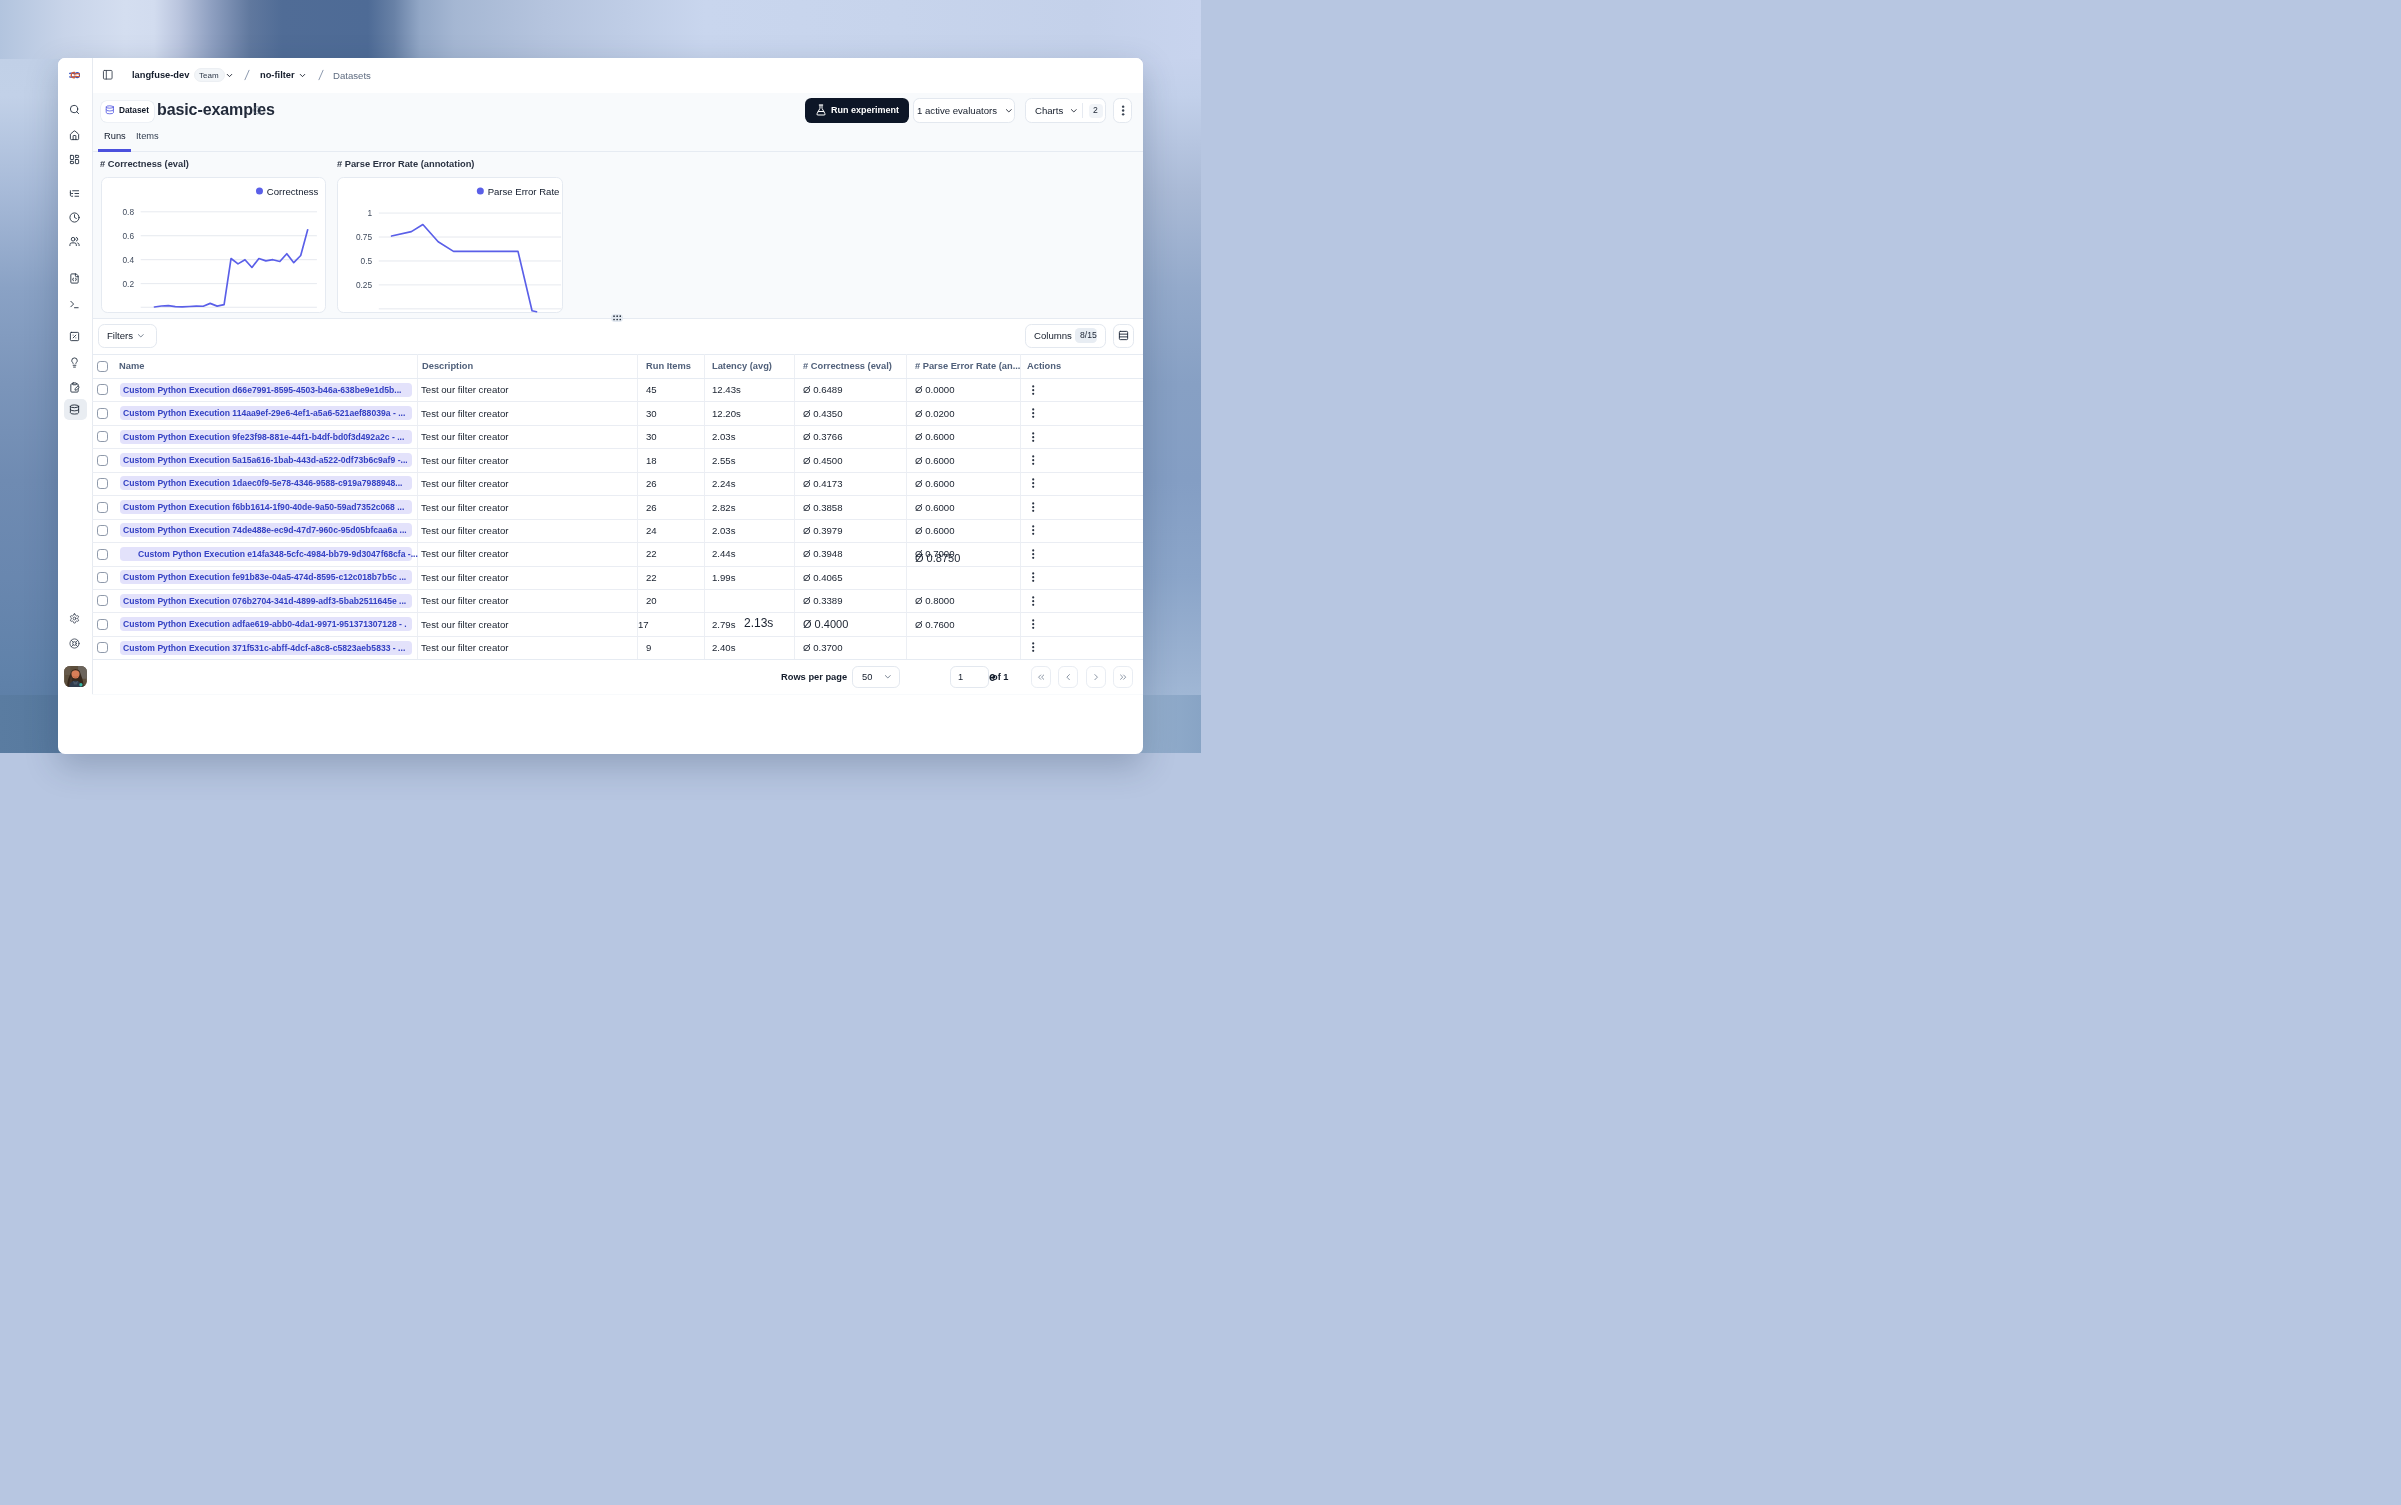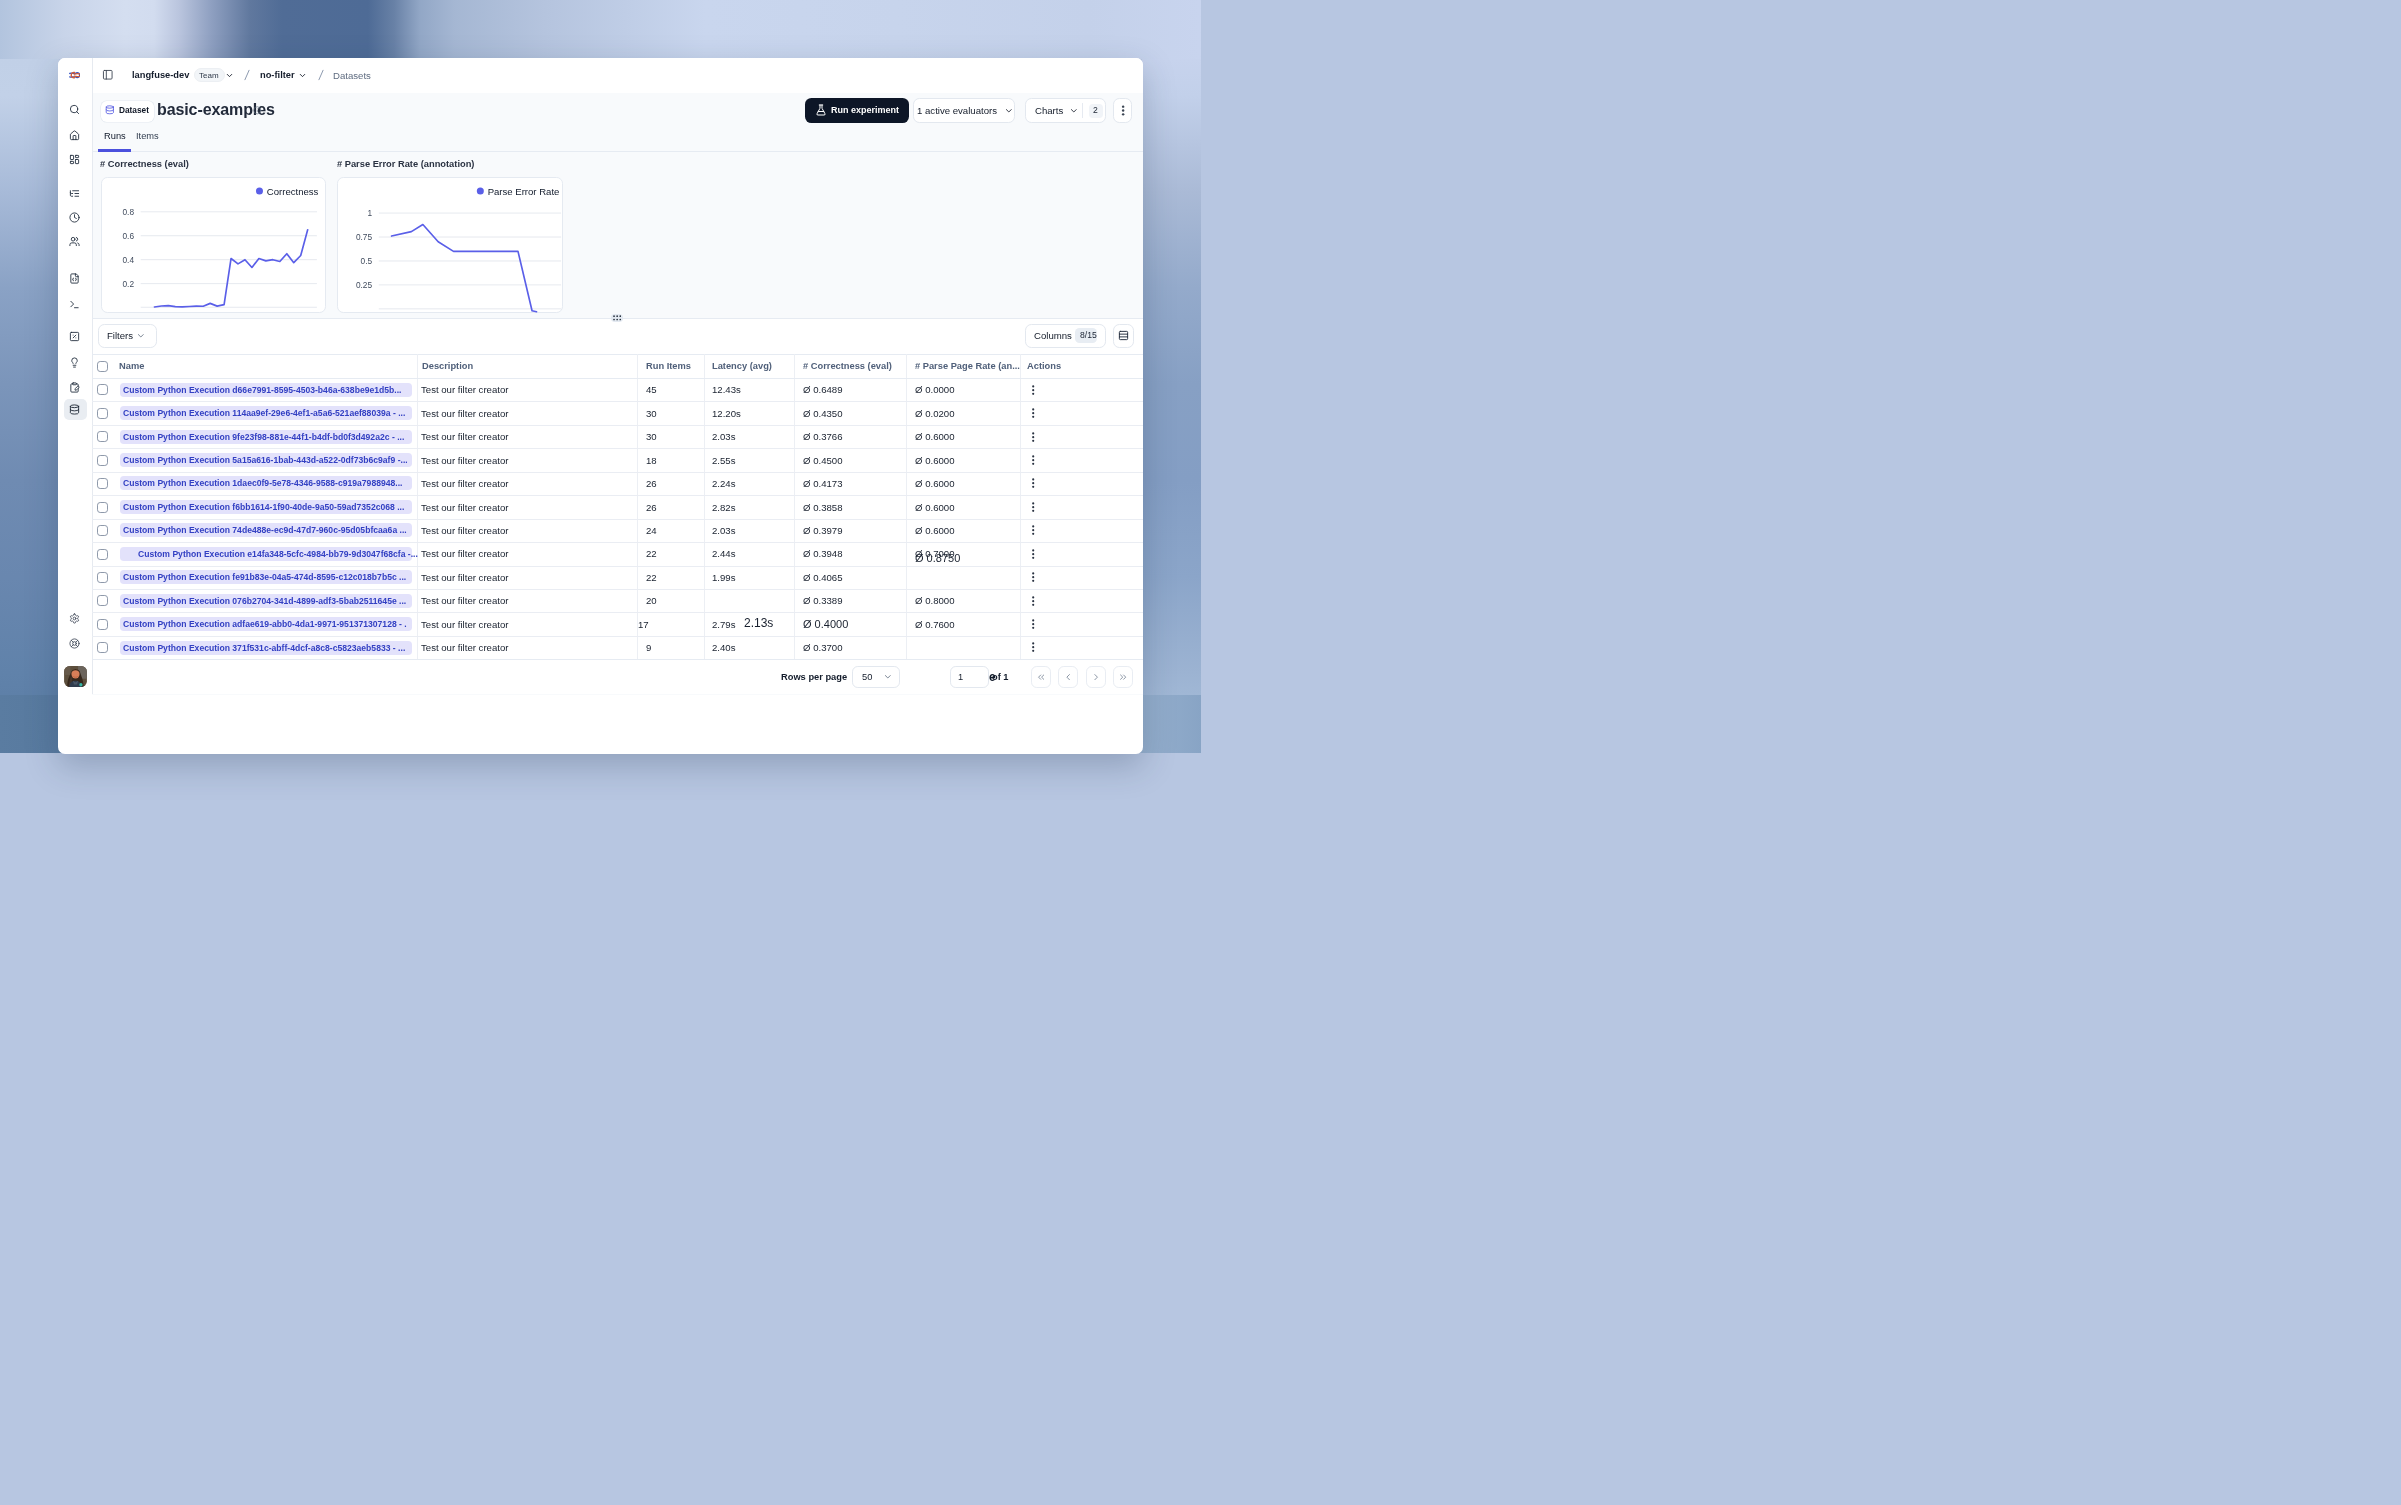--- a/index.html
+++ b/index.html
@@ -275,21 +275,21 @@
 <div style="position:absolute;left:736px;top:296px;width:0.6px;height:305px;background:#eceff4;"></div>
 <div style="position:absolute;left:848px;top:296px;width:0.6px;height:305px;background:#eceff4;"></div>
 <div style="position:absolute;left:962px;top:296px;width:0.6px;height:305px;background:#eceff4;"></div>
 <div style="position:absolute;left:34px;top:320px;width:1051px;height:0.6px;background:#e6ebf2;"></div>
 <div style="position:absolute;left:39px;top:303px;width:10.6px;height:10.6px;border:1px solid #8e99aa;border-radius:3.2px;box-sizing:border-box;"></div>
 <div style="position:absolute;left:61px;top:302px;white-space:nowrap;font-size:9.3px;font-weight:600;color:#50607a;line-height:13px;">Name</div>
 <div style="position:absolute;left:364px;top:302px;white-space:nowrap;font-size:9.3px;font-weight:600;color:#50607a;line-height:13px;">Description</div>
 <div style="position:absolute;left:588px;top:302px;white-space:nowrap;font-size:9.3px;font-weight:600;color:#50607a;line-height:13px;">Run Items</div>
 <div style="position:absolute;left:654px;top:302px;white-space:nowrap;font-size:9.3px;font-weight:600;color:#50607a;line-height:13px;">Latency (avg)</div>
 <div style="position:absolute;left:745px;top:302px;white-space:nowrap;font-size:9.3px;font-weight:600;color:#50607a;line-height:13px;"># Correctness (eval)</div>
-<div style="position:absolute;left:857px;top:302px;white-space:nowrap;font-size:9.3px;font-weight:600;color:#50607a;line-height:13px;"># Parse Page Rate (an...</div>
+<div style="position:absolute;left:857px;top:302px;white-space:nowrap;font-size:9.3px;font-weight:600;color:#50607a;line-height:13px;"># Parse Error Rate (an...</div>
 <div style="position:absolute;left:969px;top:302px;white-space:nowrap;font-size:9.3px;font-weight:600;color:#50607a;line-height:13px;">Actions</div>
 <div style="position:absolute;left:34px;top:343px;width:1051px;height:0.6px;background:#eaedf3;"></div>
 <div style="position:absolute;left:39px;top:326px;width:10.6px;height:10.6px;border:1px solid #8e99aa;border-radius:3.2px;box-sizing:border-box;"></div>
 <div style="position:absolute;left:62px;top:325px;width:292px;height:14px;background:#e3e2fb;border-radius:3.8px;overflow:hidden;"></div>
 <div style="position:absolute;left:65px;top:326px;white-space:nowrap;font-size:8.6px;font-weight:700;color:#3340c3;line-height:12px;max-width:284px;overflow:hidden;">Custom Python Execution d66e7991-8595-4503-b46a-638be9e1d5b...</div>
 <div style="position:absolute;left:363px;top:325px;white-space:nowrap;font-size:9.6px;color:#18202e;line-height:13px;">Test our filter creator</div>
 <div style="position:absolute;left:588px;top:325px;white-space:nowrap;font-size:9.6px;color:#18202e;line-height:13px;">45</div>
 <div style="position:absolute;left:654px;top:325px;white-space:nowrap;font-size:9.6px;color:#18202e;line-height:13px;">12.43s</div>
 <div style="position:absolute;left:745px;top:325px;white-space:nowrap;font-size:9.6px;color:#18202e;line-height:13px;">Ø 0.6489</div>
 <div style="position:absolute;left:857px;top:325px;white-space:nowrap;font-size:9.6px;color:#18202e;line-height:13px;">Ø 0.0000</div>

